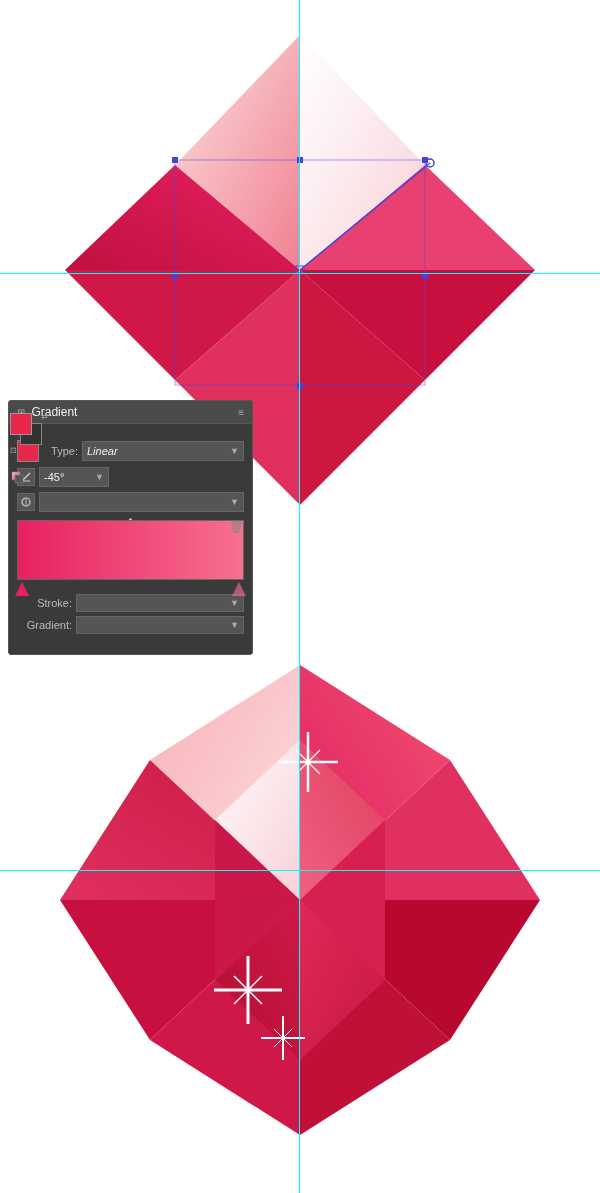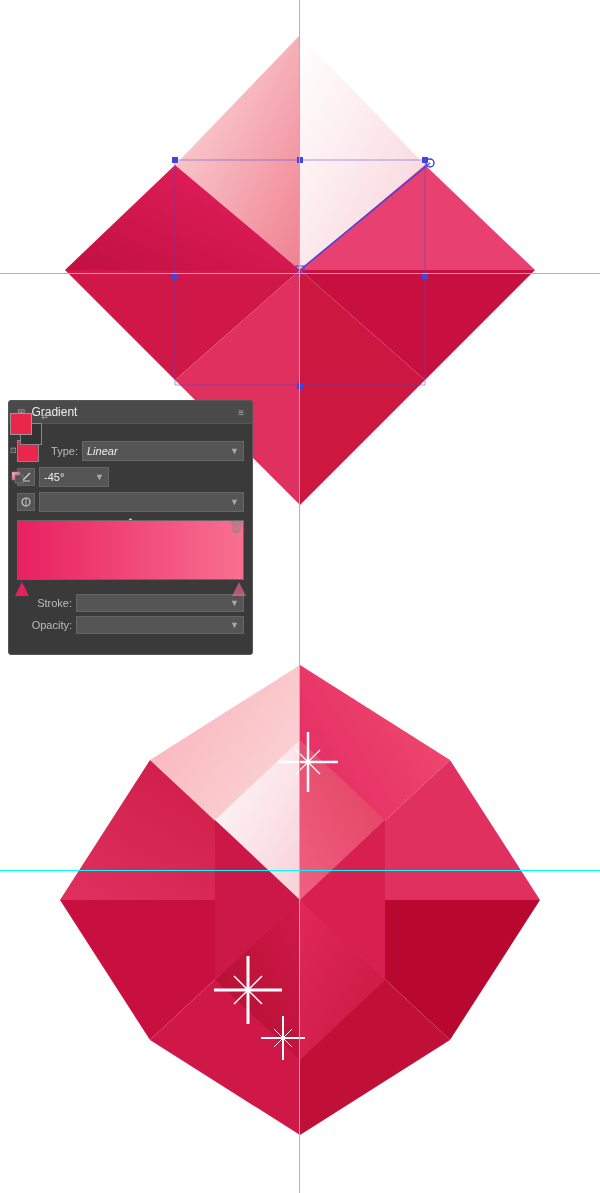--- a/index.html
+++ b/index.html
@@ -425,21 +425,21 @@
 
     <div class="opacity-row">
       <span class="panel-label" style="min-width:55px;">Stroke:</span>
       <div class="filled-dropdown" style="flex:1;">
         <span></span>
         <span class="dropdown-arrow">▼</span>
       </div>
     </div>
 
     <div class="location-row">
-      <span class="panel-label" style="min-width:55px;">Opacity:</span>
+      <span class="panel-label" style="min-width:55px;">Gradient:</span>
       <div class="filled-dropdown" style="flex:1;">
         <span></span>
         <span class="dropdown-arrow">▼</span>
       </div>
     </div>
   </div>
 </div>
 
 <div style="position:absolute; top:413px; left:10px; z-index:102; width:38px; height:42px;">
 

